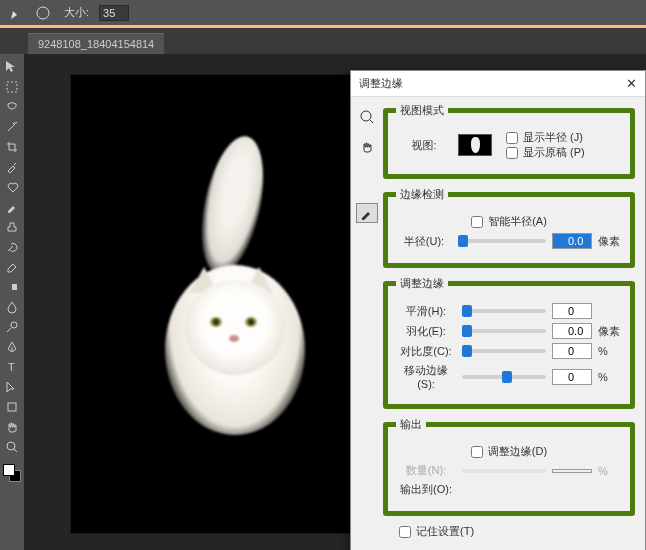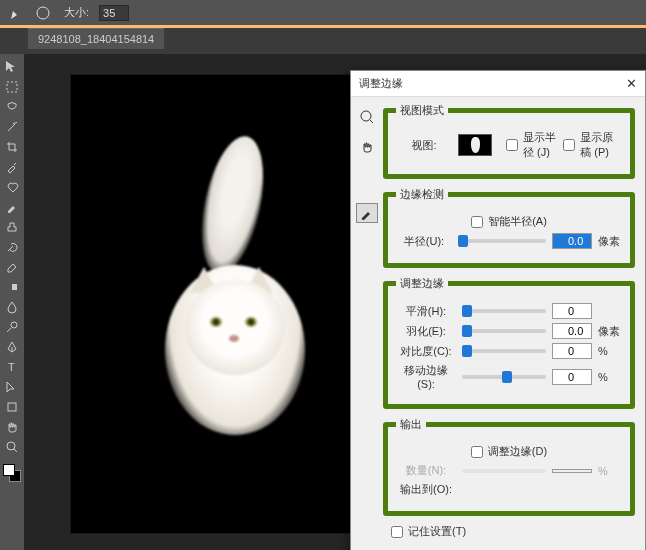--- a/index.html
+++ b/index.html
@@ -1,21 +1,21 @@
 <!DOCTYPE html>
 <html><head>
 <meta charset="utf-8">
 <style>
 *{box-sizing:border-box;margin:0;padding:0;font-family:"Microsoft YaHei",Arial,sans-serif;font-size:11px}
 body{background:#535353;width:646px;height:550px;overflow:hidden;position:relative}
 .topbar{height:28px;background:#535353;display:flex;align-items:center;padding:0 8px;gap:10px;border-bottom:3px solid #fdba74}
 .topbar .ico{width:18px;height:18px;display:flex;align-items:center;justify-content:center}
 .topbar .label{color:#ddd}
 .topbar input{width:30px;background:#3a3a3a;border:1px solid #2a2a2a;color:#ddd;padding:1px 3px}
-.tabbar{height:26px;background:#3a3a3a;display:flex;align-items:flex-start;padding-left:28px}
+.tabbar{height:26px;background:#3a3a3a;display:flex;align-items:flex-end;padding-left:28px}
 .tabbar .tab{background:#535353;color:#ccc;padding:4px 10px;border-top:1px solid #666}
 .workspace{position:absolute;top:54px;left:24px;right:0;bottom:0;background:#252525;display:flex}
 .toolcol{position:absolute;top:54px;left:0;width:24px;bottom:0;background:#535353;display:flex;flex-direction:column;align-items:center;padding-top:4px;gap:2px}
 .toolcol .t{width:20px;height:18px;display:flex;align-items:center;justify-content:center;color:#ccc;cursor:pointer}
 .toolcol .sw{width:18px;height:18px;margin-top:6px;position:relative}
 .toolcol .sw .fg{position:absolute;width:12px;height:12px;background:#fff;border:1px solid #000;top:0;left:0}
 .toolcol .sw .bg{position:absolute;width:12px;height:12px;background:#000;border:1px solid #888;bottom:0;right:0}
 .canvas{margin:20px 0 0 46px;width:330px;height:460px;background:#000;position:relative;border:1px solid #1a1a1a}
 .cat{position:absolute;top:110px;left:50%;transform:translateX(-50%);width:200px;height:280px;filter:blur(1px)}
 .cat .tail{position:absolute;top:-50px;left:70px;width:55px;height:140px;background:radial-gradient(ellipse at 50% 40%,#f5f2ed 30%,#e0dcd4 60%,rgba(0,0,0,0) 78%);transform:rotate(12deg);border-radius:50%}
@@ -227,21 +227,21 @@
         </div>
     </div>
     <div class="dlg-main">
       <fieldset>
         <legend>视图模式</legend>
         <div class="row">
           <span class="lab">视图:</span>
           <div class="viewthumb">
               <div class="mini"></div>
             </div>
-          <div style="flex:1;display:flex;gap:0;margin-left:8px">
+          <div style="flex:1;display:flex;flex-direction:column;gap:0;margin-left:8px">
             <label class="chk">
                 <input type="checkbox" style="">
                 <span>显示半径 (J)</span>
               </label>
             <label class="chk">
                 <input type="checkbox" style="">
                 <span>显示原稿 (P)</span>
               </label>
           </div>
         </div>
@@ -313,21 +313,21 @@
           <span class="labw">数量(N):</span>
           <div class="slider" style="opacity:.4"></div>
           <div class="numbox" style="background:#eee"></div>
           <span class="unit">%</span>
         </div>
         <div class="row">
           <span class="labw">输出到(O):</span>
         </div>
       </fieldset>
 
-      <div class="row" style="margin:4px 0 0 8px">
+      <div class="row" style="margin:4px 0 0 16px">
           <label class="chk">
             <input type="checkbox" style="">
             <span>记住设置(T)</span>
           </label>
         </div>
     </div>
   </div>
   <div class="dlg-foot">
     <div class="btn">确定</div>
     <div class="btn">复位</div>

